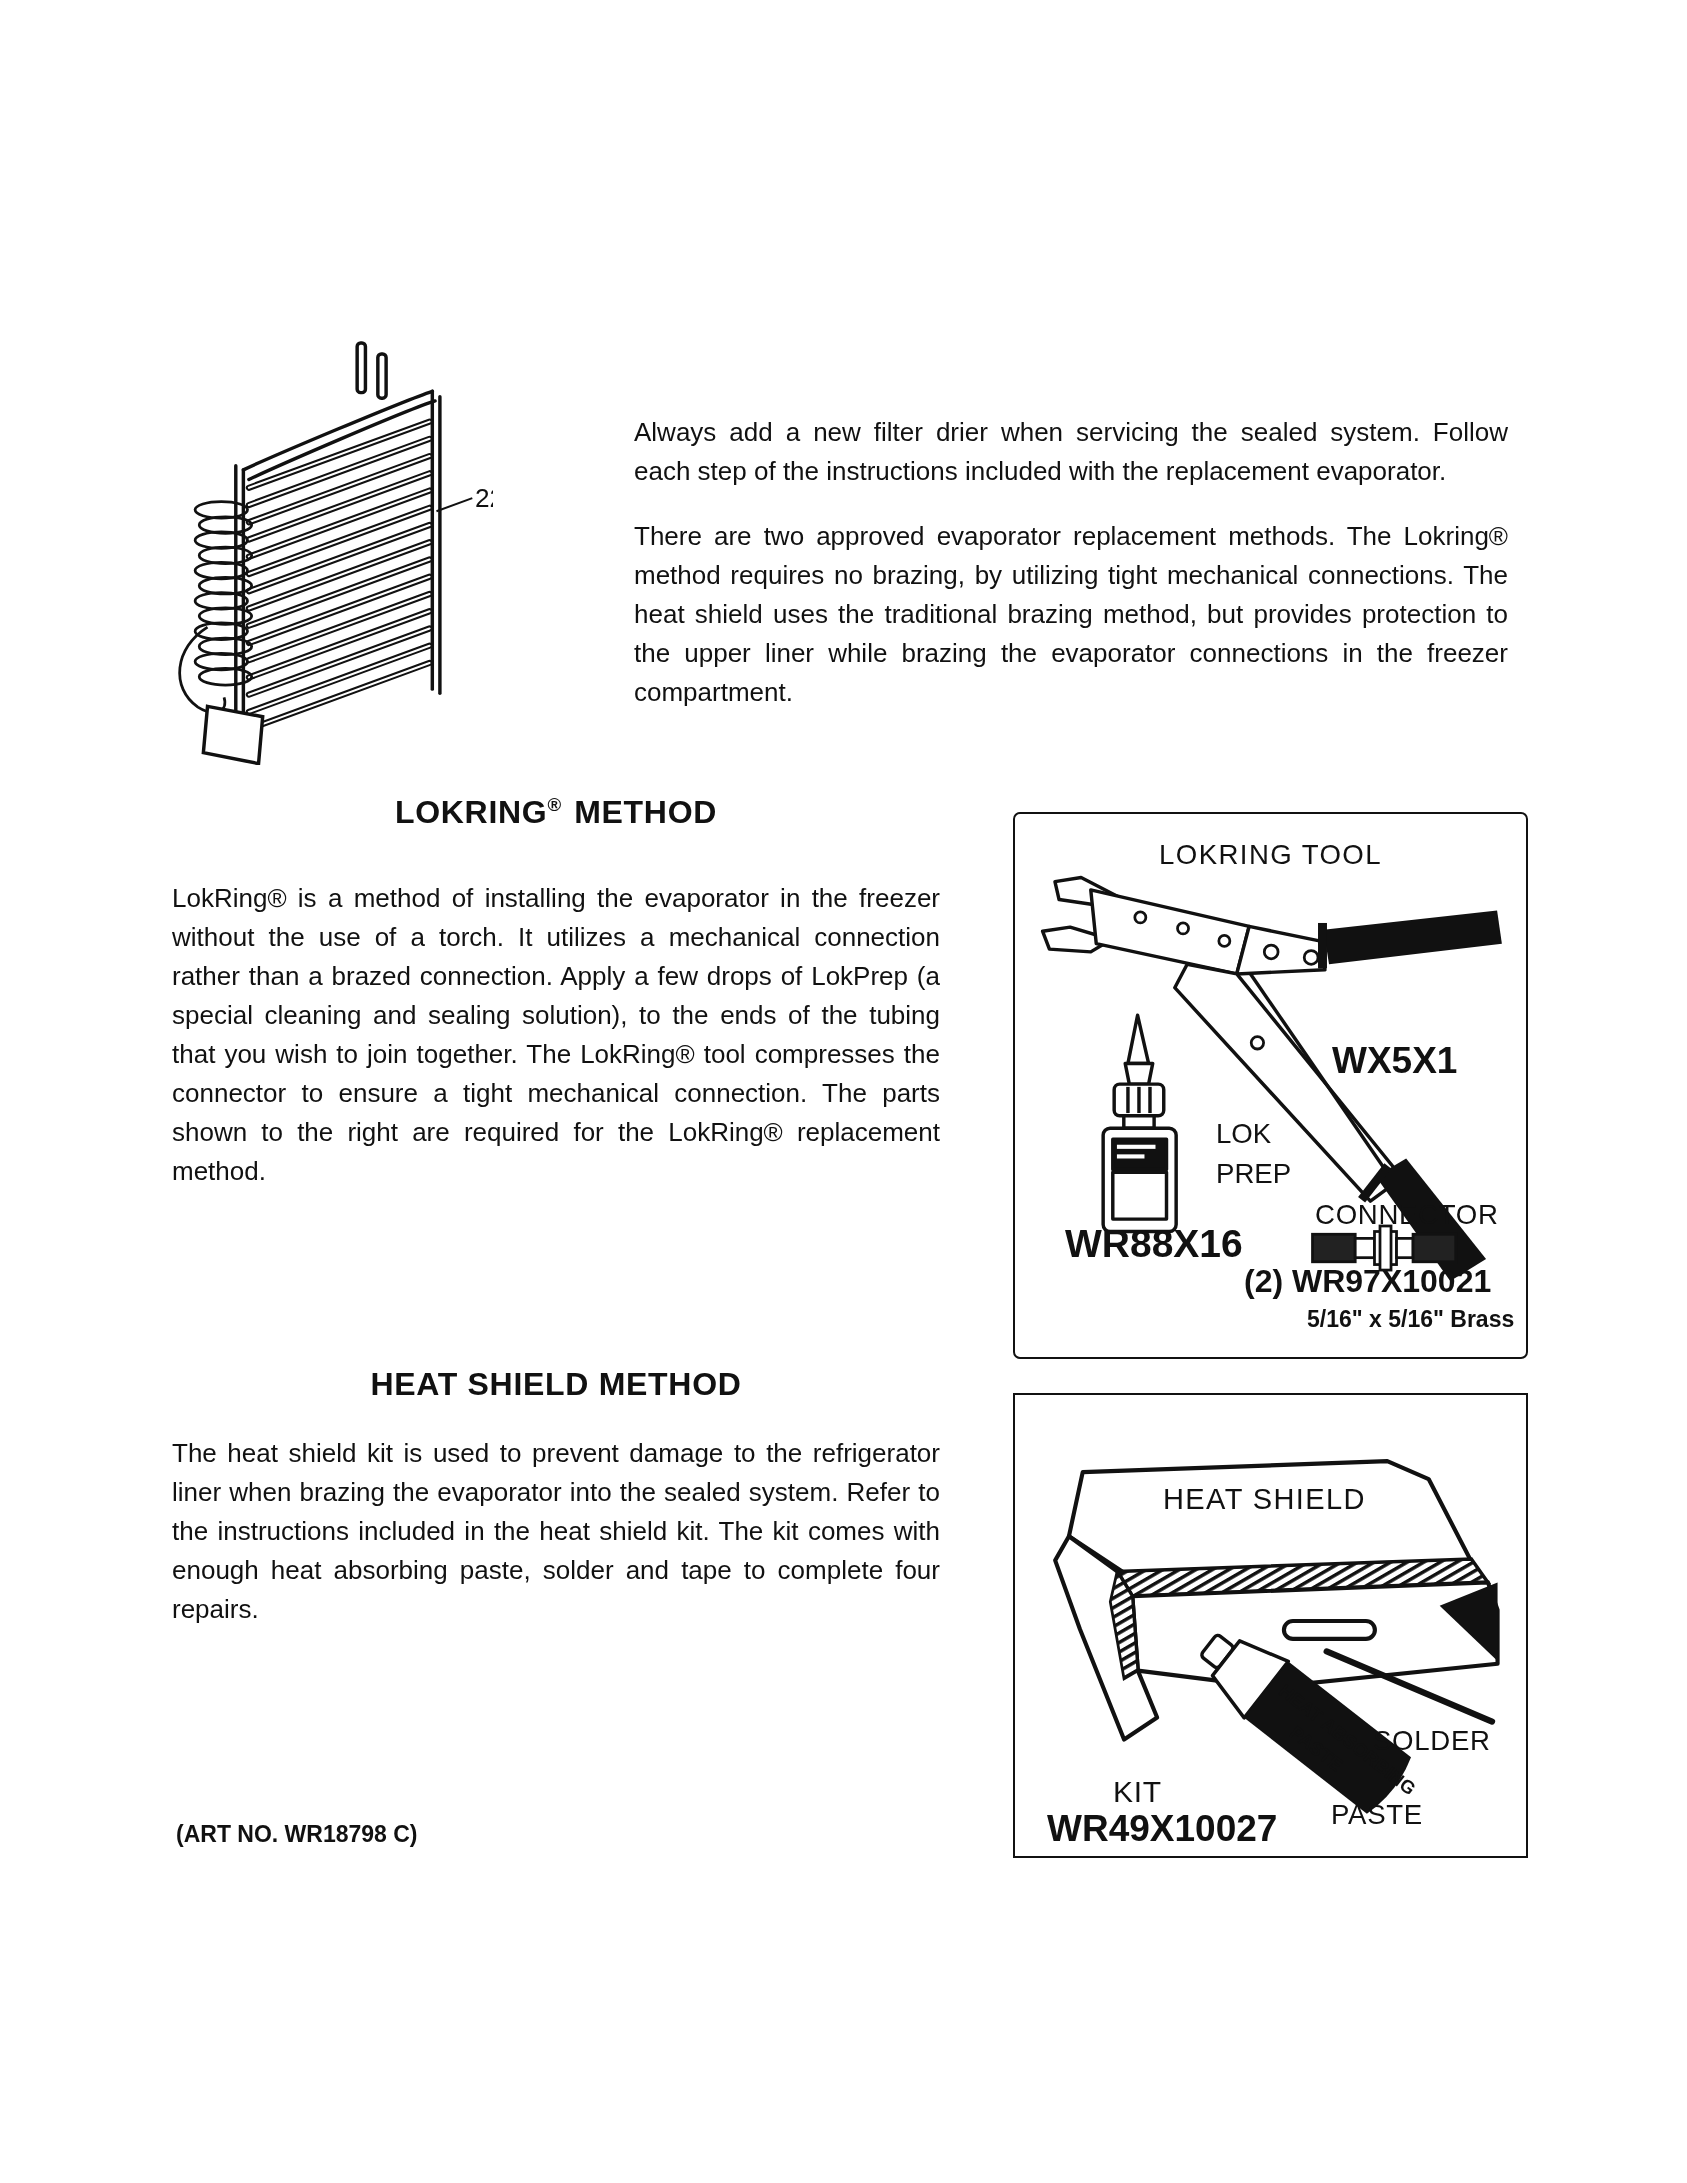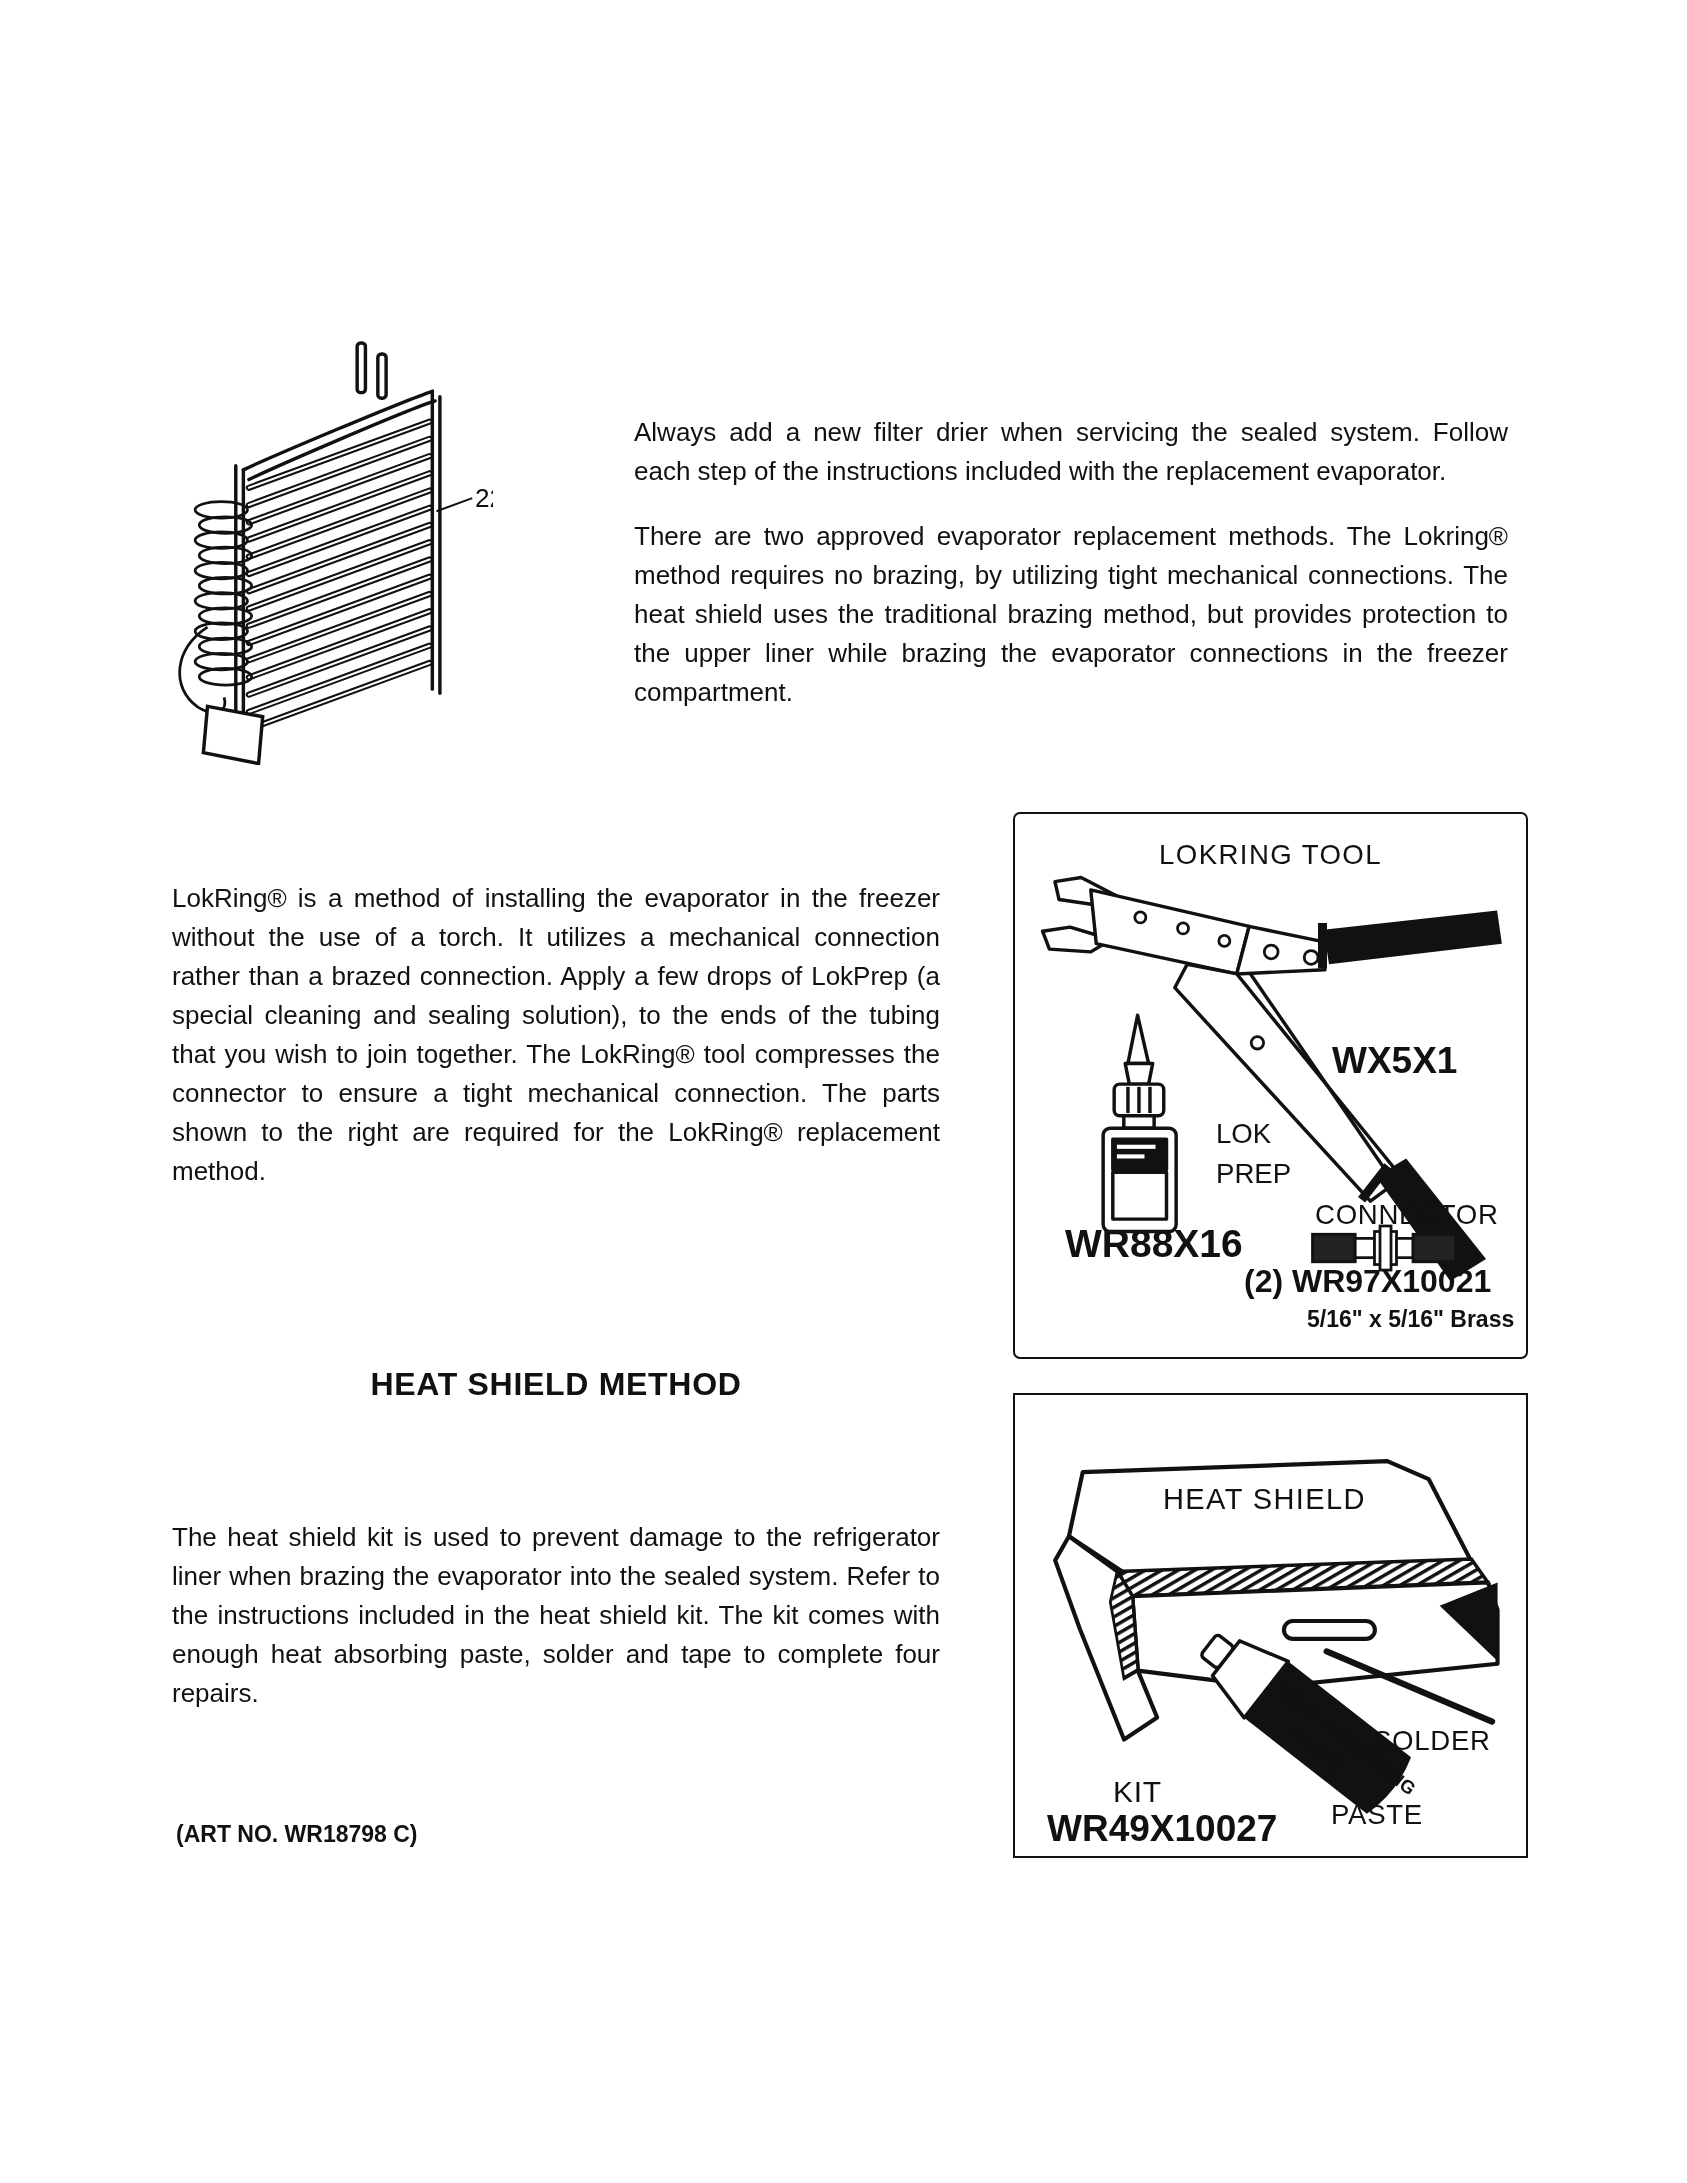--- a/index.html
+++ b/index.html
@@ -23,21 +23,21 @@
     letter-spacing:0.7px; white-space:nowrap;
   }
   .section-heading sup { font-size:58%; vertical-align:super; }
   .section-heading .word-gap { display:inline-block; width:12.4px; }
   #lokring-heading { top:794px; }
   #heatshield-heading { top:1366px; }
 
   .col-left { position:absolute; left:172px; width:768px; }
   #lokring-para1 { top:853px; }
   #lokring-para2 { top:1225px; }
-  #heatshield-para1 { top:1492px; }
+  #heatshield-para1 { top:1408px; }
 
   .figure-box {
     position:absolute;
     border:2.8px solid #111;
     background:#fff;
   }
   #lokring-box { left:1013px; top:812px; width:511px; height:543px;border-radius:7px; }
   #heatshield-box { left:1013px; top:1393px; width:511px; height:461px; }
 
   .figure-box .drawing {
@@ -146,20 +146,23 @@
       <line x1="398" y1="302" x2="450" y2="283" stroke="#111" stroke-width="3"></line>
       <text x="454" y="296" font-size="38">228</text>
     </svg>
   </div>
 
   <div class="intro-block">
     <p class="para">Always add a new filter drier when servicing the sealed system.  Follow each step of the instructions included with the replacement evaporator.</p>
     <p class="para">There are two approved evaporator replacement methods.  The Lokring® method requires no brazing, by utilizing tight mechanical connections.  The heat shield uses the traditional brazing method, but provides protection to the upper liner while brazing the evaporator connections in the freezer compartment.</p>
   </div>
 
+  <div class="section-heading" id="lokring-heading">
+    <span>LOKRING</span><sup>®</sup><span class="word-gap"></span><span>METHOD</span>
+  </div>
   <p class="para col-left" id="lokring-para1">LokRing® is a method of installing the evaporator in the freezer without the use of a torch.  It utilizes a mechanical connection rather than a brazed connection.  Apply a few drops of LokPrep (a special cleaning and sealing solution), to the ends of the tubing that you wish to join together.  The LokRing® tool compresses the connector to ensure a tight mechanical connection.  The parts shown to the right are required for the LokRing® replacement method.</p>
 
   <div class="figure-box" id="lokring-box">
     <svg class="drawing" viewBox="0 0 742 788">
 
       <g stroke="#111" stroke-width="5" fill="#fff" stroke-linejoin="round">
         <path d="M150 120 L96 92 L58 98 L64 124 L118 132 Z"></path>
         <path d="M140 182 L80 164 L40 170 L50 196 L110 200 Z"></path>
         <path d="M110 110 L340 163 L322 232 L118 188 Z"></path>
         <path d="M340 163 L442 184 L450 226 L322 232 Z"></path>

